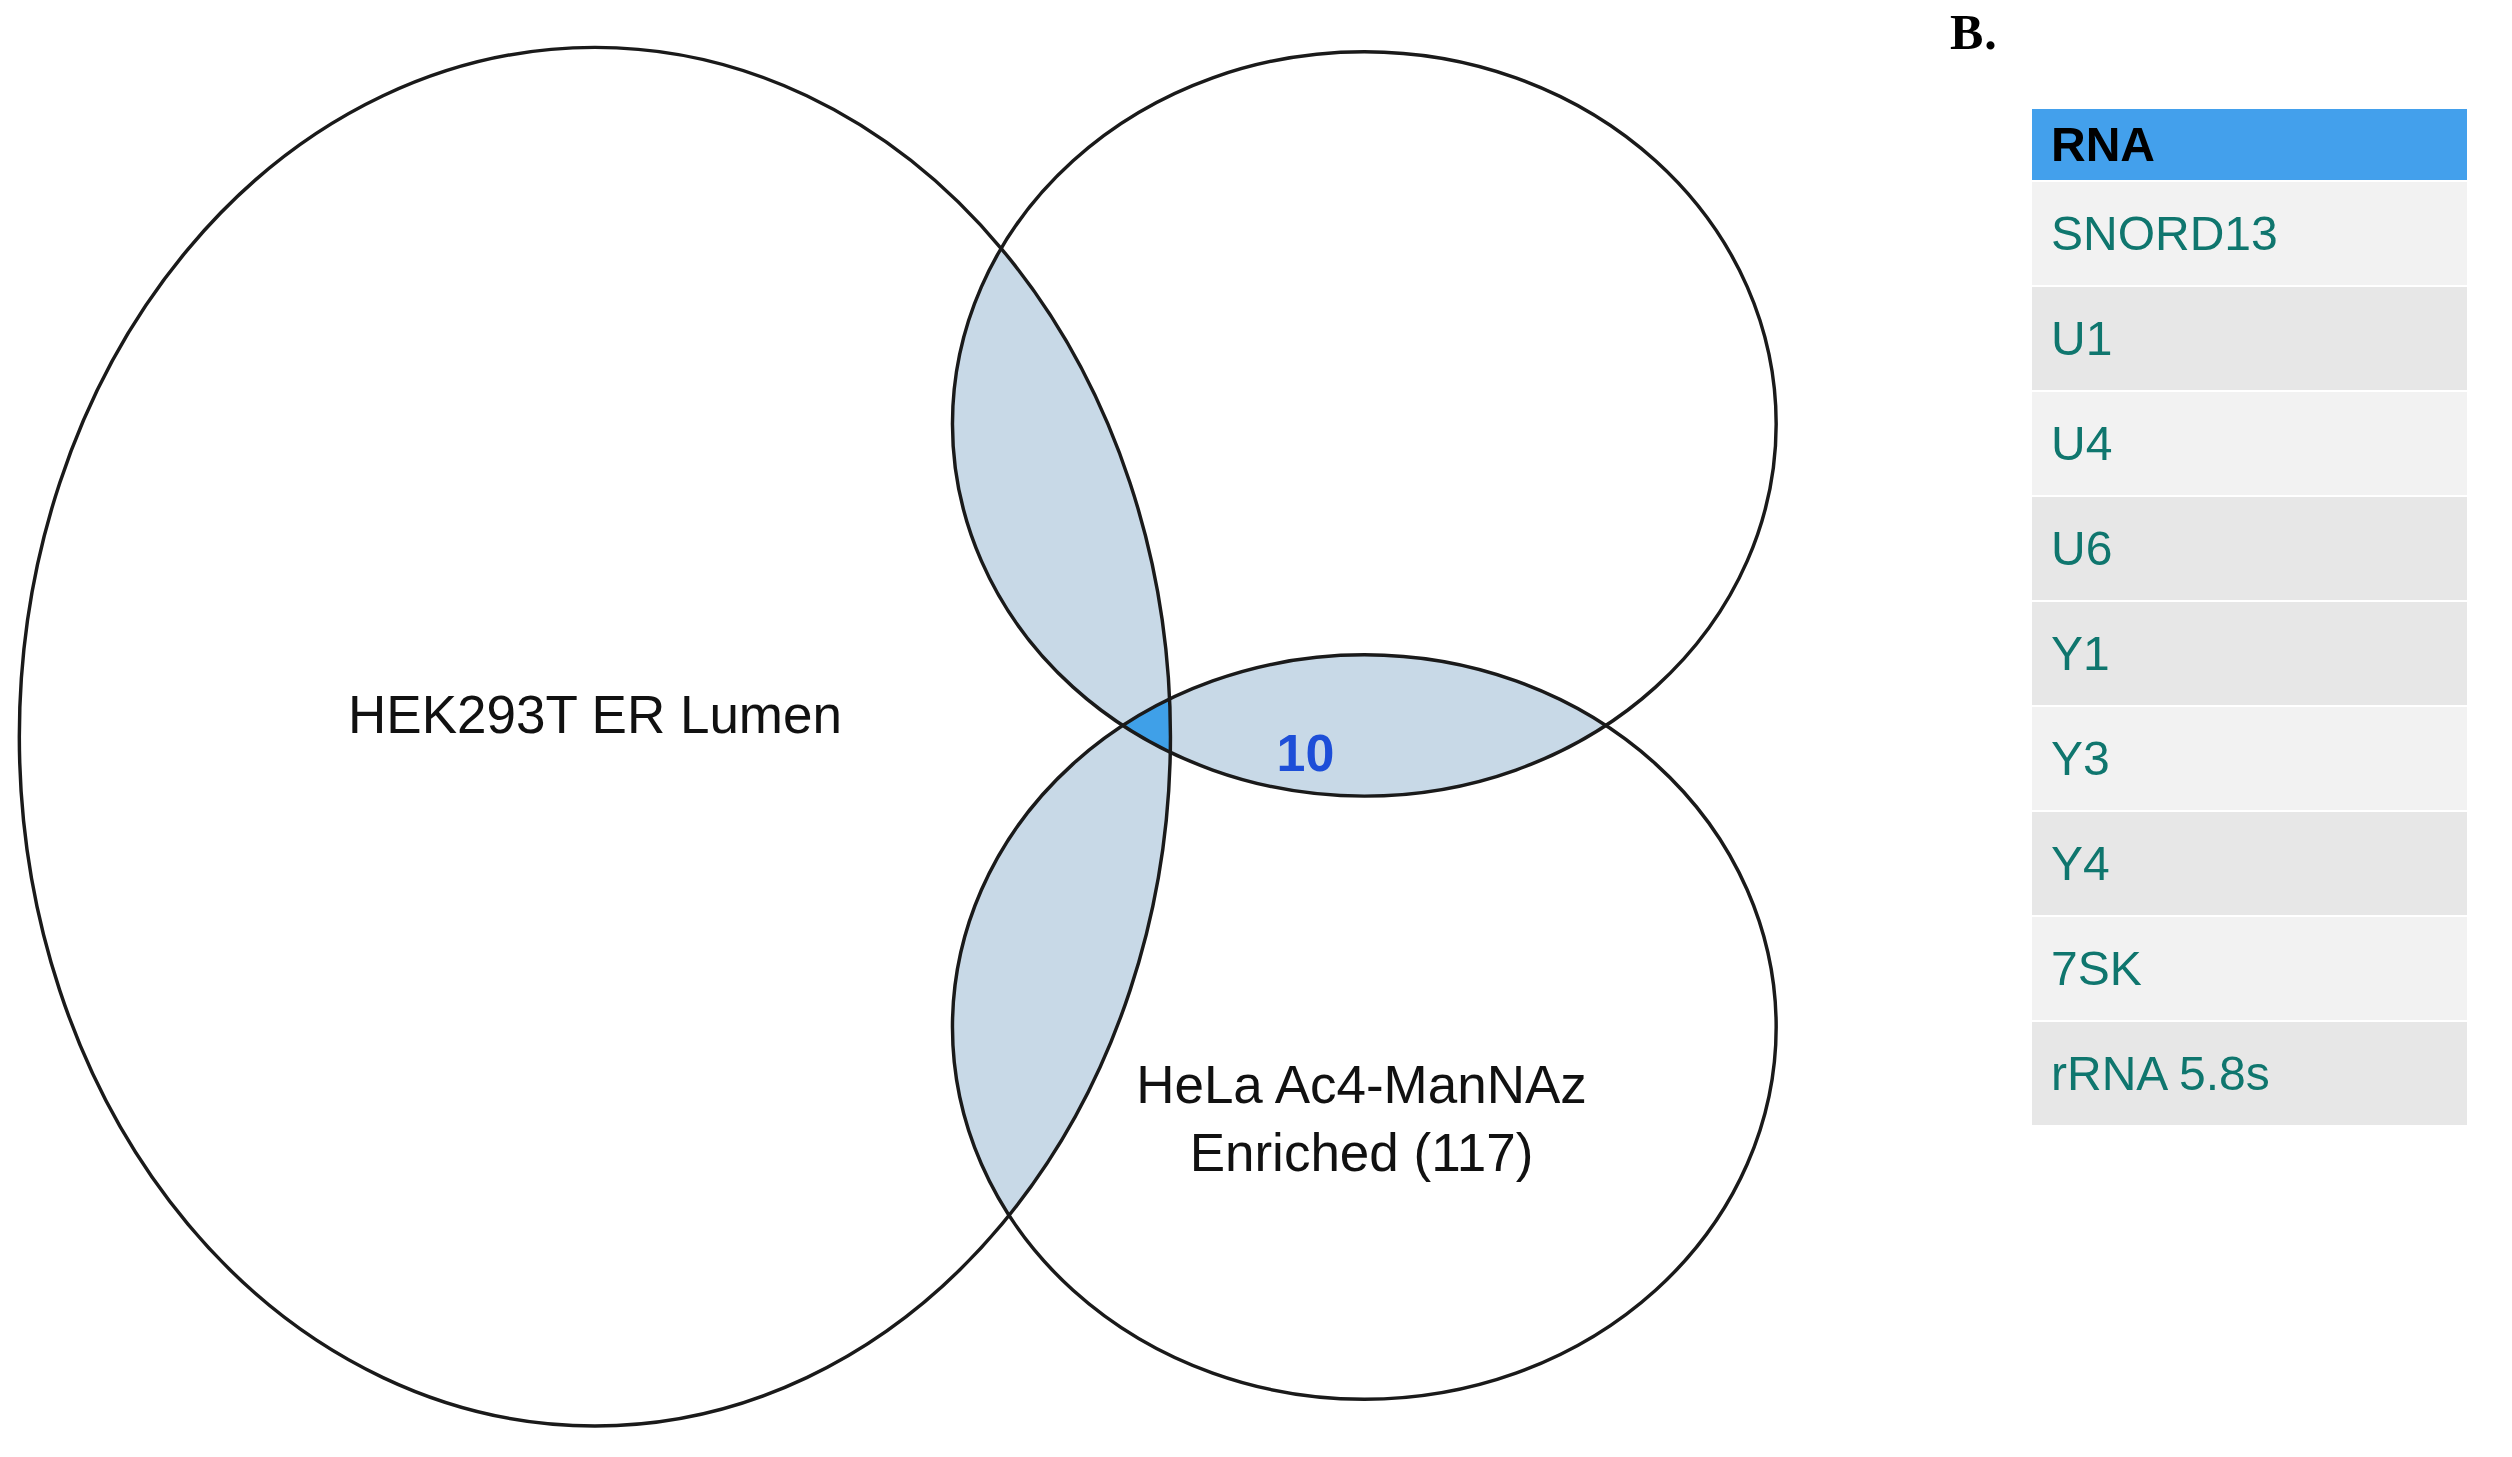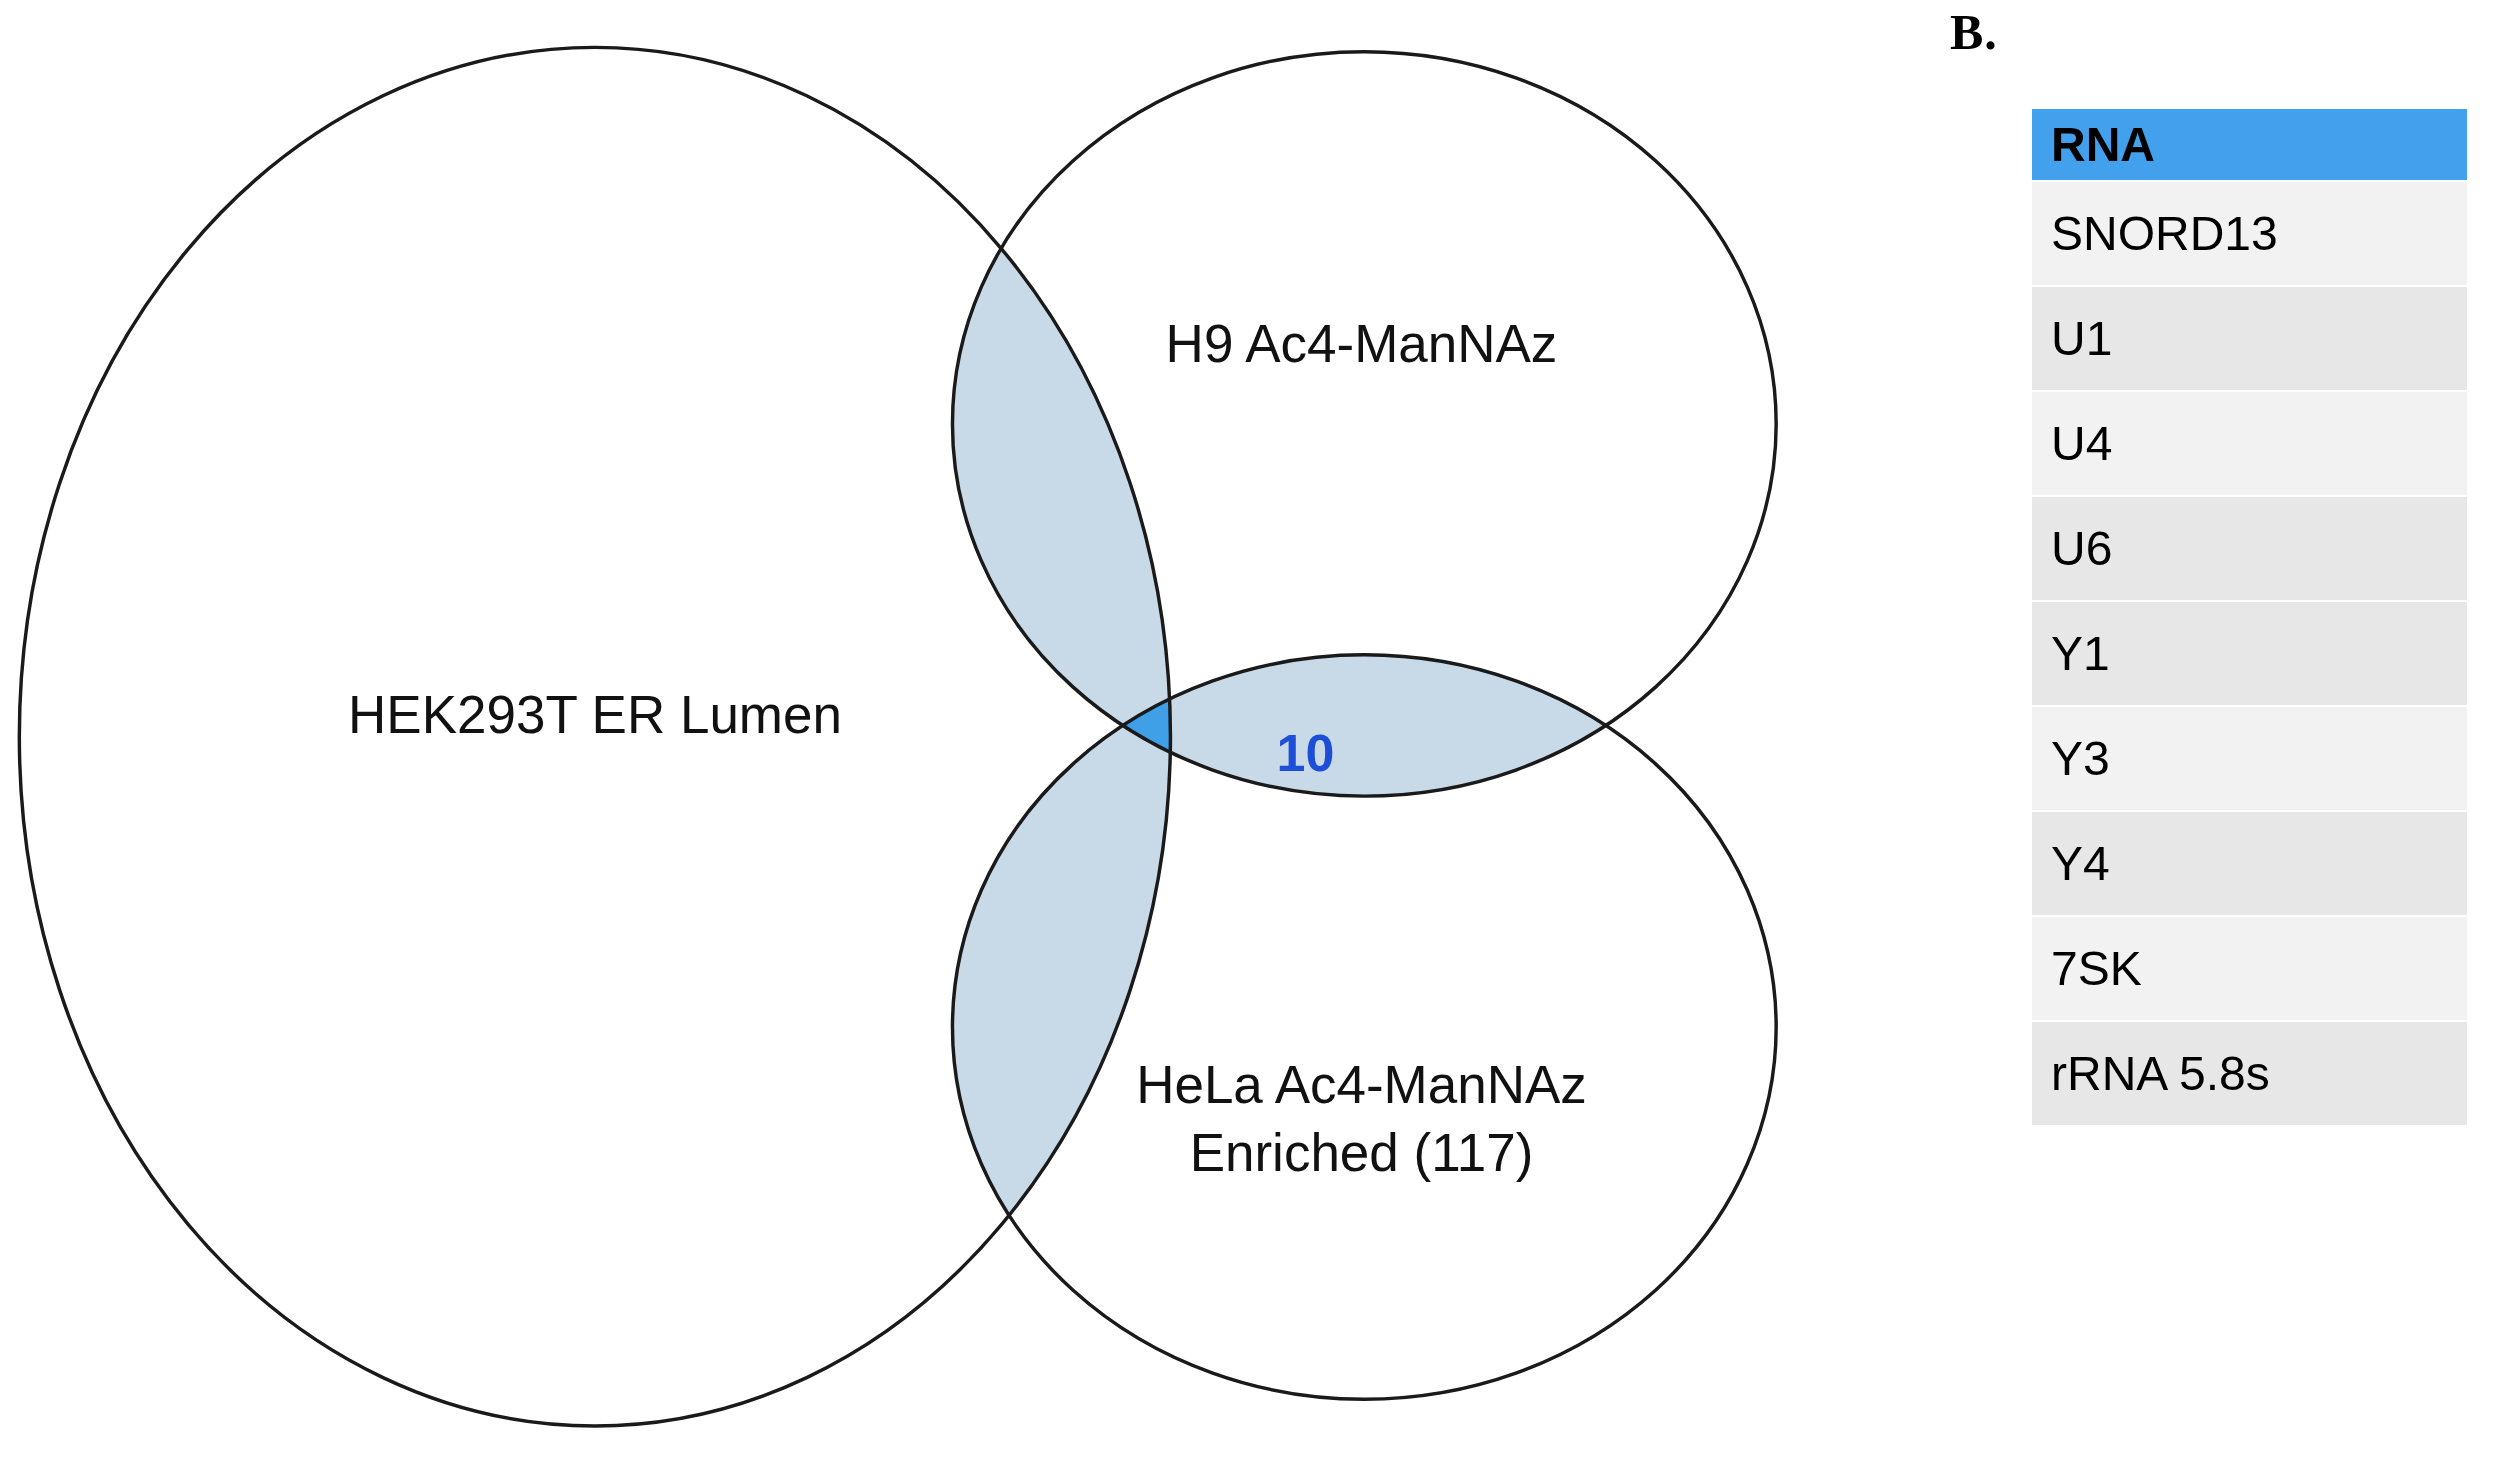--- a/index.html
+++ b/index.html
@@ -95,21 +95,21 @@
     padding: 0 0 0 19px;
     text-align: left;
     color: #000000;
     font-family: "Liberation Sans", sans-serif;
   }
   #rna-table td.rna-cell {
     font-size: 48px;
     height: 103px;
     padding: 0 0 0 19px;
     text-align: left;
-    color: #000000;
+    color: #0f766e;
     font-family: "Liberation Sans", sans-serif;
     white-space: nowrap;
   }
   #rna-table tr.row-odd  td.rna-cell { background: #f2f2f2; }
   #rna-table tr.row-even td.rna-cell { background: #e7e7e7; }
 </style>
 </head>
 <body>
 
 <div id="venn-panel">
@@ -163,21 +163,20 @@
     <ellipse class="venn-outline" cx="690" cy="855" rx="668" ry="800"></ellipse>
     <ellipse class="venn-outline" cx="1583" cy="492" rx="478" ry="432"></ellipse>
     <ellipse class="venn-outline" cx="1583" cy="1192" rx="478" ry="432"></ellipse>
   </svg>
 
   <div class="venn-label" id="label-hek">
     <div>HEK293T ER Lumen</div>
   </div>
 
   <div class="venn-label" id="label-h9">
-    <div>H9 Ac4-ManNAz</div>
   </div>
 
   <div class="venn-label" id="label-hela">
     <div>HeLa Ac4-ManNAz</div>
     <div>Enriched (117)</div>
   </div>
 
   <div id="label-center">10</div>
 </div>
 

